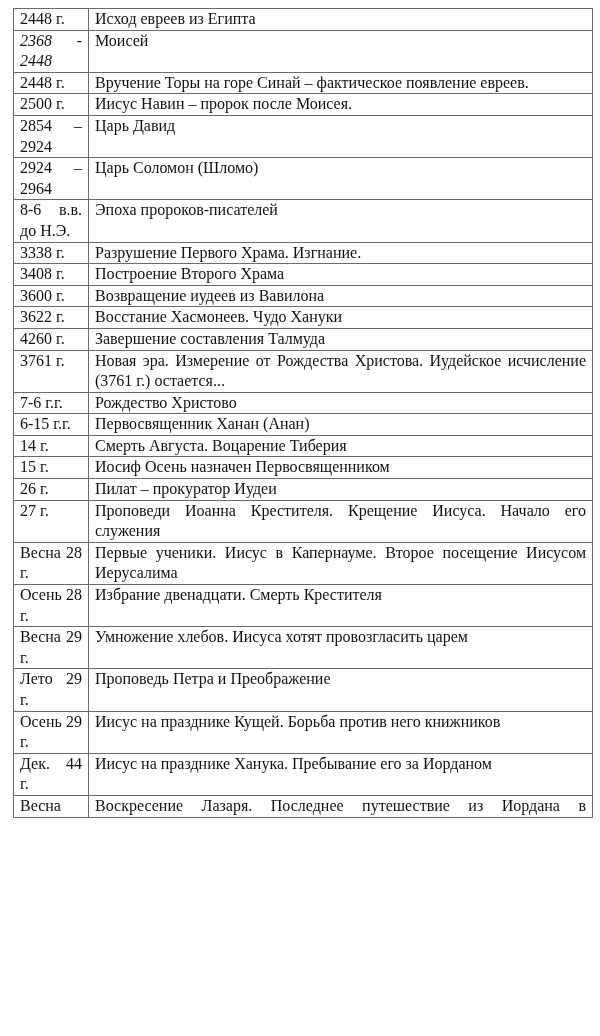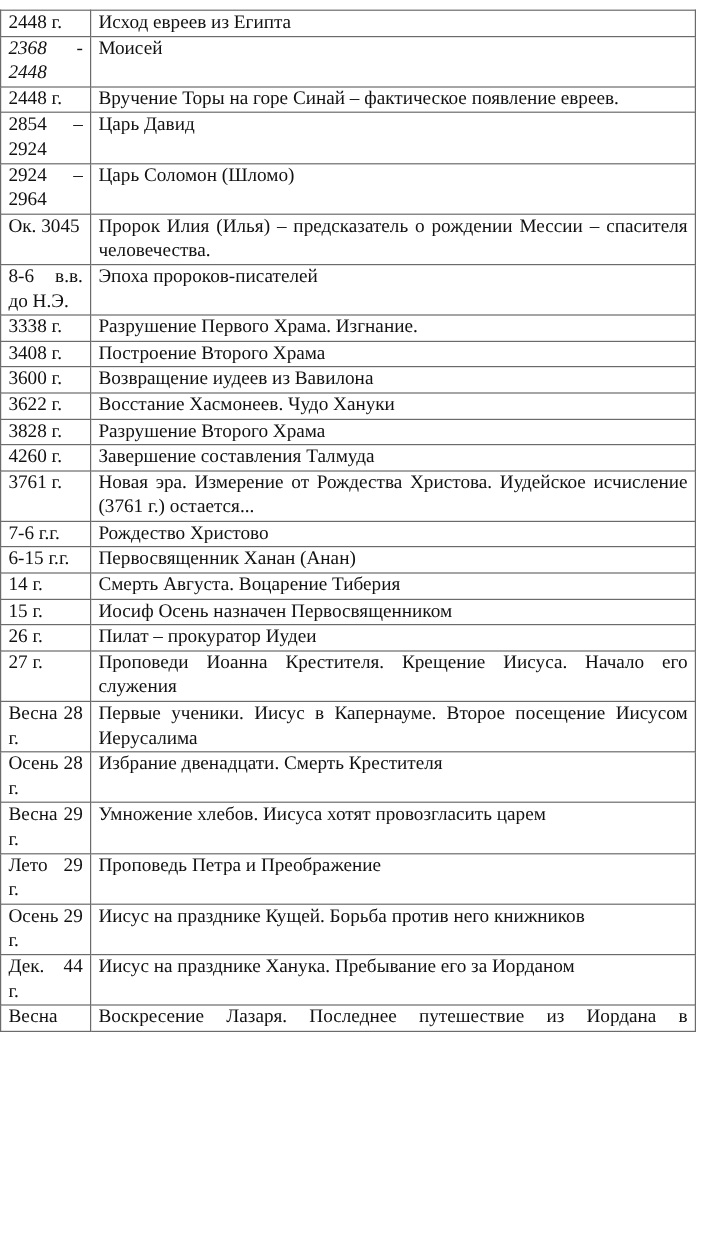--- a/index.html
+++ b/index.html
@@ -1,18 +1,18 @@
 <!DOCTYPE html>
 <html><head>
 <meta charset="utf-8">
 <style>
   html, body { margin: 0; padding: 0; background: #ffffff; }
   body { width: 600px; height: 1036px; overflow: hidden; position: relative; }
   .page {
-    position: absolute; left: 0; top: 8px; width: 492px;
+    position: absolute; left: 13px; top: 8px; width: 492px;
   }
   table.chrono {
     border-collapse: collapse;
     width: 580px;
     table-layout: fixed;
     font-family: "Liberation Serif", "DejaVu Serif", serif;
     font-size: 16px;
     line-height: 20.6px;
     color: #111111;
   }
@@ -39,54 +39,50 @@
       </tr>
       <tr>
         <td class="date" style="text-align-last: left; font-style: italic;">2368 - 2448</td>
         <td class="event">Моисей</td>
       </tr>
       <tr>
         <td class="date">2448 г.</td>
         <td class="event">Вручение Торы на горе Синай – фактическое появление евреев.</td>
       </tr>
       <tr>
+        <td class="date">2500 г.</td>
+        <td class="event">Иисус Навин – пророк после Моисея.</td>
+      </tr>
+      <tr>
         <td class="date">2854 – 2924</td>
         <td class="event">Царь Давид</td>
       </tr>
       <tr>
         <td class="date">2924 – 2964</td>
         <td class="event">Царь Соломон (Шломо)</td>
-      </tr>
-      <tr>
-        <td class="date">Ок. 3045</td>
-        <td class="event">Пророк Илия (Илья) – предсказатель о рождении Мессии – спасителя человечества.</td>
       </tr>
       <tr>
         <td class="date">8-6 в.в. до Н.Э.</td>
         <td class="event">Эпоха пророков-писателей</td>
       </tr>
       <tr>
         <td class="date">3338 г.</td>
         <td class="event">Разрушение Первого Храма. Изгнание.</td>
       </tr>
       <tr>
         <td class="date">3408 г.</td>
         <td class="event">Построение Второго Храма</td>
       </tr>
       <tr>
         <td class="date">3600 г.</td>
         <td class="event">Возвращение иудеев из Вавилона</td>
       </tr>
       <tr>
         <td class="date">3622 г.</td>
         <td class="event">Восстание Хасмонеев. Чудо Хануки</td>
-      </tr>
-      <tr>
-        <td class="date">3828 г.</td>
-        <td class="event">Разрушение Второго Храма</td>
       </tr>
       <tr>
         <td class="date">4260 г.</td>
         <td class="event">Завершение составления Талмуда</td>
       </tr>
       <tr>
         <td class="date">3761 г.</td>
         <td class="event">Новая эра. Измерение от Рождества Христова. Иудейское исчисление (3761 г.) остается...</td>
       </tr>
       <tr>

